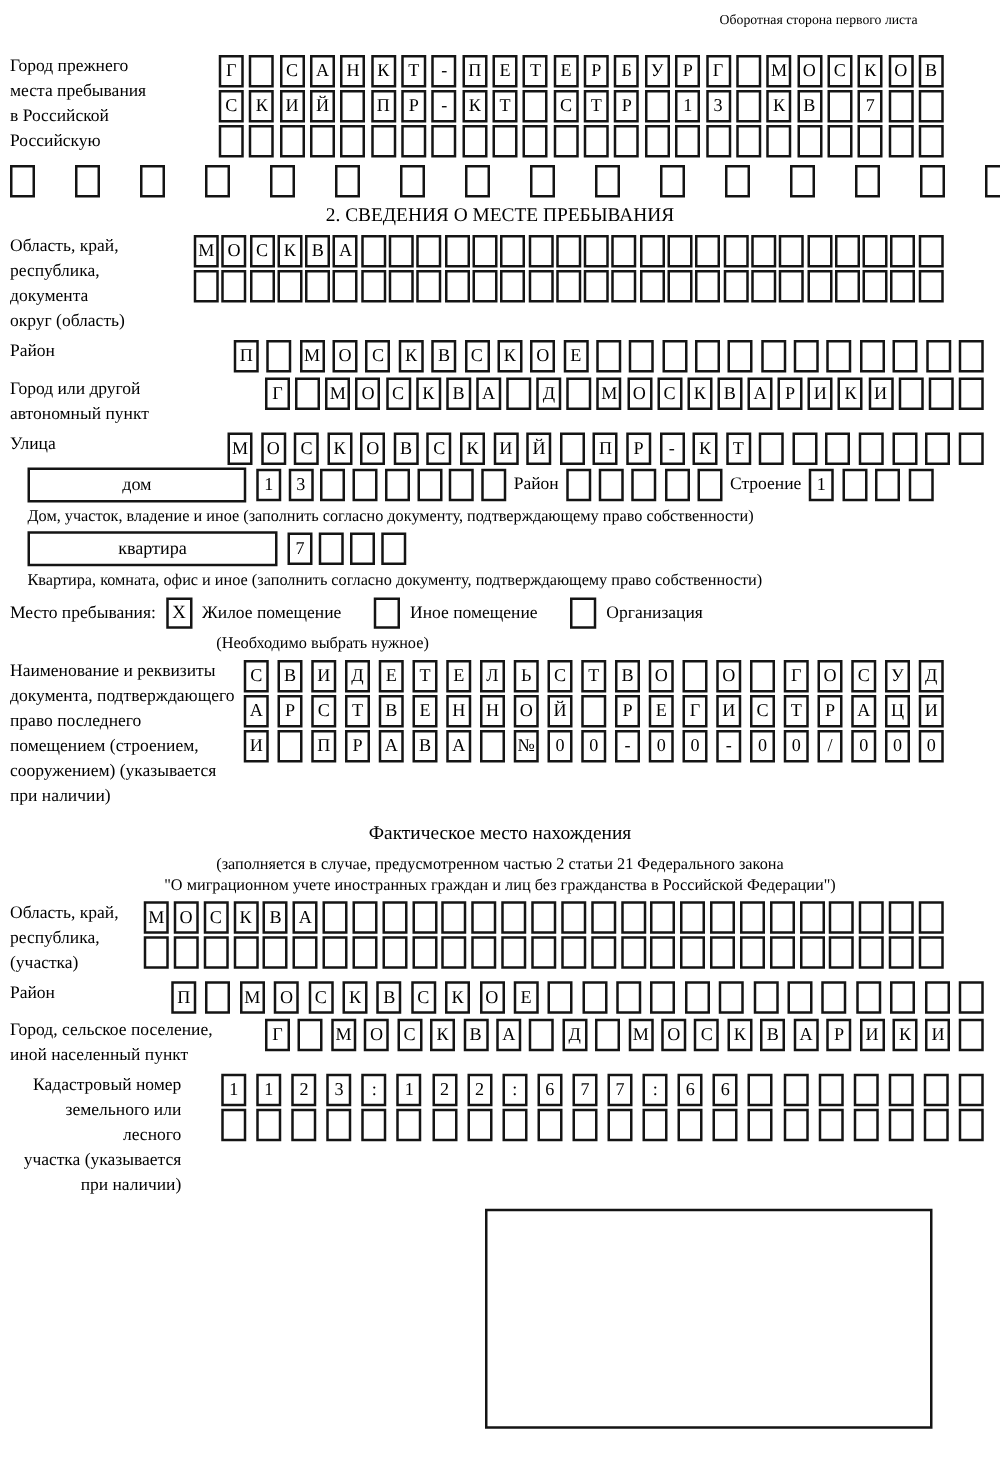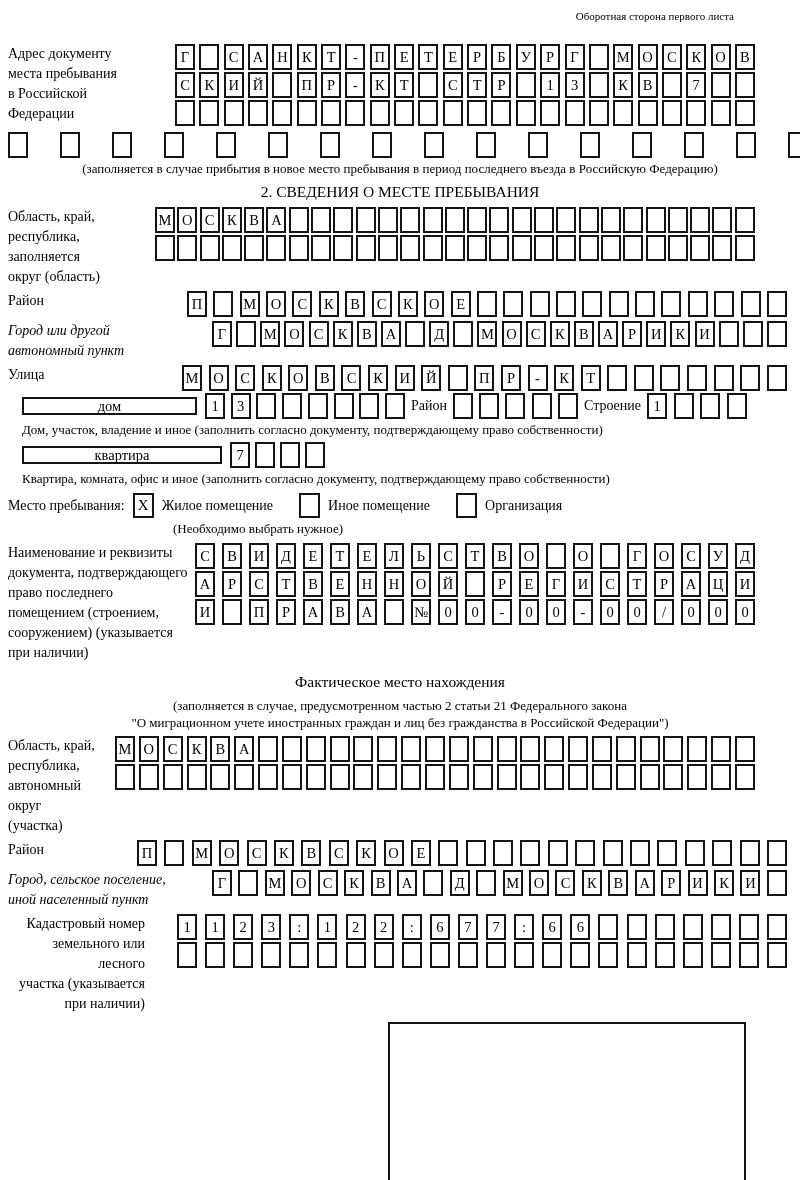--- a/index.html
+++ b/index.html
@@ -18,31 +18,31 @@
   .lbl { font-size:14px; line-height:20px; flex:none; }
   .stack > * { margin-bottom:2px; }
 
   .cellrow { display:flex; justify-content:space-between; flex:none; }
   .cell {
     display:inline-flex; align-items:center; justify-content:center;
     width:20px; height:26px; border:2px solid #141414;
     font-size:14.5px; line-height:1; flex:none;
   }
 
-  .w167{width:167px;} .w147{width:147px;} .w142{width:142px;} .w172{width:172px;font-style:italic;}
+  .w167{width:167px;} .w147{width:147px;} .w142{width:142px;} .w172{width:172px;}
   .w187{width:187px;} .w107{width:107px;} .w97{width:97px;} .w137{width:137px;text-align:right;}
   .c580{width:580px;} .c744{width:744px;} .c600{width:600px;} .c575{width:575px;}
   .c605{width:605px;} .c560{width:560px;} .c640{width:640px;} .c650{width:650px;}
   .c610{width:610px;} .c200{width:200px;} .c125{width:125px;} .c100{width:100px;} .c95{width:95px;}
 
   .note { text-align:center; font-size:13px; margin:3px 0 4px 0; }
   .sect-title { text-align:center; font-weight:normal; font-size:15.5px; margin:6px 0 6px 0; }
 
   .fieldbox {
-    border:2px solid #141414; height:18px; display:inline-flex;
+    border:2px solid #141414; height:28px; display:inline-flex;
     align-items:center; justify-content:center; font-size:14.5px; flex:none;
   }
   .houserow { margin-left:14px; margin-top:2px; align-items:center; }
   .houserow .inlbl { margin:0 6px; font-size:14px; flex:none; }
   .gap8 { margin-left:8px; }
 
   .stay { align-items:center; margin-top:6px; }
   .stay .staylbl { margin-right:8px; }
   .chk {
     display:inline-flex; align-items:center; justify-content:center;
@@ -55,24 +55,24 @@
 </style>
 </head>
 <body>
 
 <div class="page">
 
   <div class="hdr">Оборотная сторона первого листа</div>
 
   <div class="frow">
     <div class="lbl w167">
-        <div>Адрес документу</div>
+        <div>Город прежнего</div>
         <div>места пребывания</div>
         <div>в Российской</div>
-        <div>Федерации</div>
+        <div>Российскую</div>
       </div>
     <div class="stack">
       <div class="cellrow c580">
           <span class="cell">Г</span>
           <span class="cell"></span>
           <span class="cell">С</span>
           <span class="cell">А</span>
           <span class="cell">Н</span>
           <span class="cell">К</span>
           <span class="cell">Т</span>
@@ -173,29 +173,28 @@
       <span class="cell"></span>
       <span class="cell"></span>
       <span class="cell"></span>
       <span class="cell"></span>
       <span class="cell"></span>
       <span class="cell"></span>
       <span class="cell"></span>
       <span class="cell"></span>
       <span class="cell"></span>
     </div>
-  <div class="note">(заполняется в случае прибытия в новое место пребывания в период последнего въезда в Российскую Федерацию)</div>
 
   <div class="sect-title">2. СВЕДЕНИЯ О МЕСТЕ ПРЕБЫВАНИЯ</div>
 
   <div class="frow">
     <div class="lbl w147">
         <div>Область, край,</div>
         <div>республика,</div>
-        <div>заполняется</div>
+        <div>документа</div>
         <div>округ (область)</div>
       </div>
     <div class="stack">
       <div class="cellrow c600">
           <span class="cell">М</span>
           <span class="cell">О</span>
           <span class="cell">С</span>
           <span class="cell">К</span>
           <span class="cell">В</span>
           <span class="cell">А</span>
@@ -481,21 +480,20 @@
   <div class="sect-title mt10">Фактическое место нахождения</div>
   <div class="factnote">
       <div>(заполняется в случае, предусмотренном частью 2 статьи 21 Федерального закона</div>
       <div>"О миграционном учете иностранных граждан и лиц без гражданства в Российской Федерации")</div>
     </div>
 
   <div class="frow">
     <div class="lbl w107">
         <div>Область, край,</div>
         <div>республика,</div>
-        <div>автономный округ</div>
         <div>(участка)</div>
       </div>
     <div class="stack">
       <div class="cellrow c640">
           <span class="cell">М</span>
           <span class="cell">О</span>
           <span class="cell">С</span>
           <span class="cell">К</span>
           <span class="cell">В</span>
           <span class="cell">А</span>

